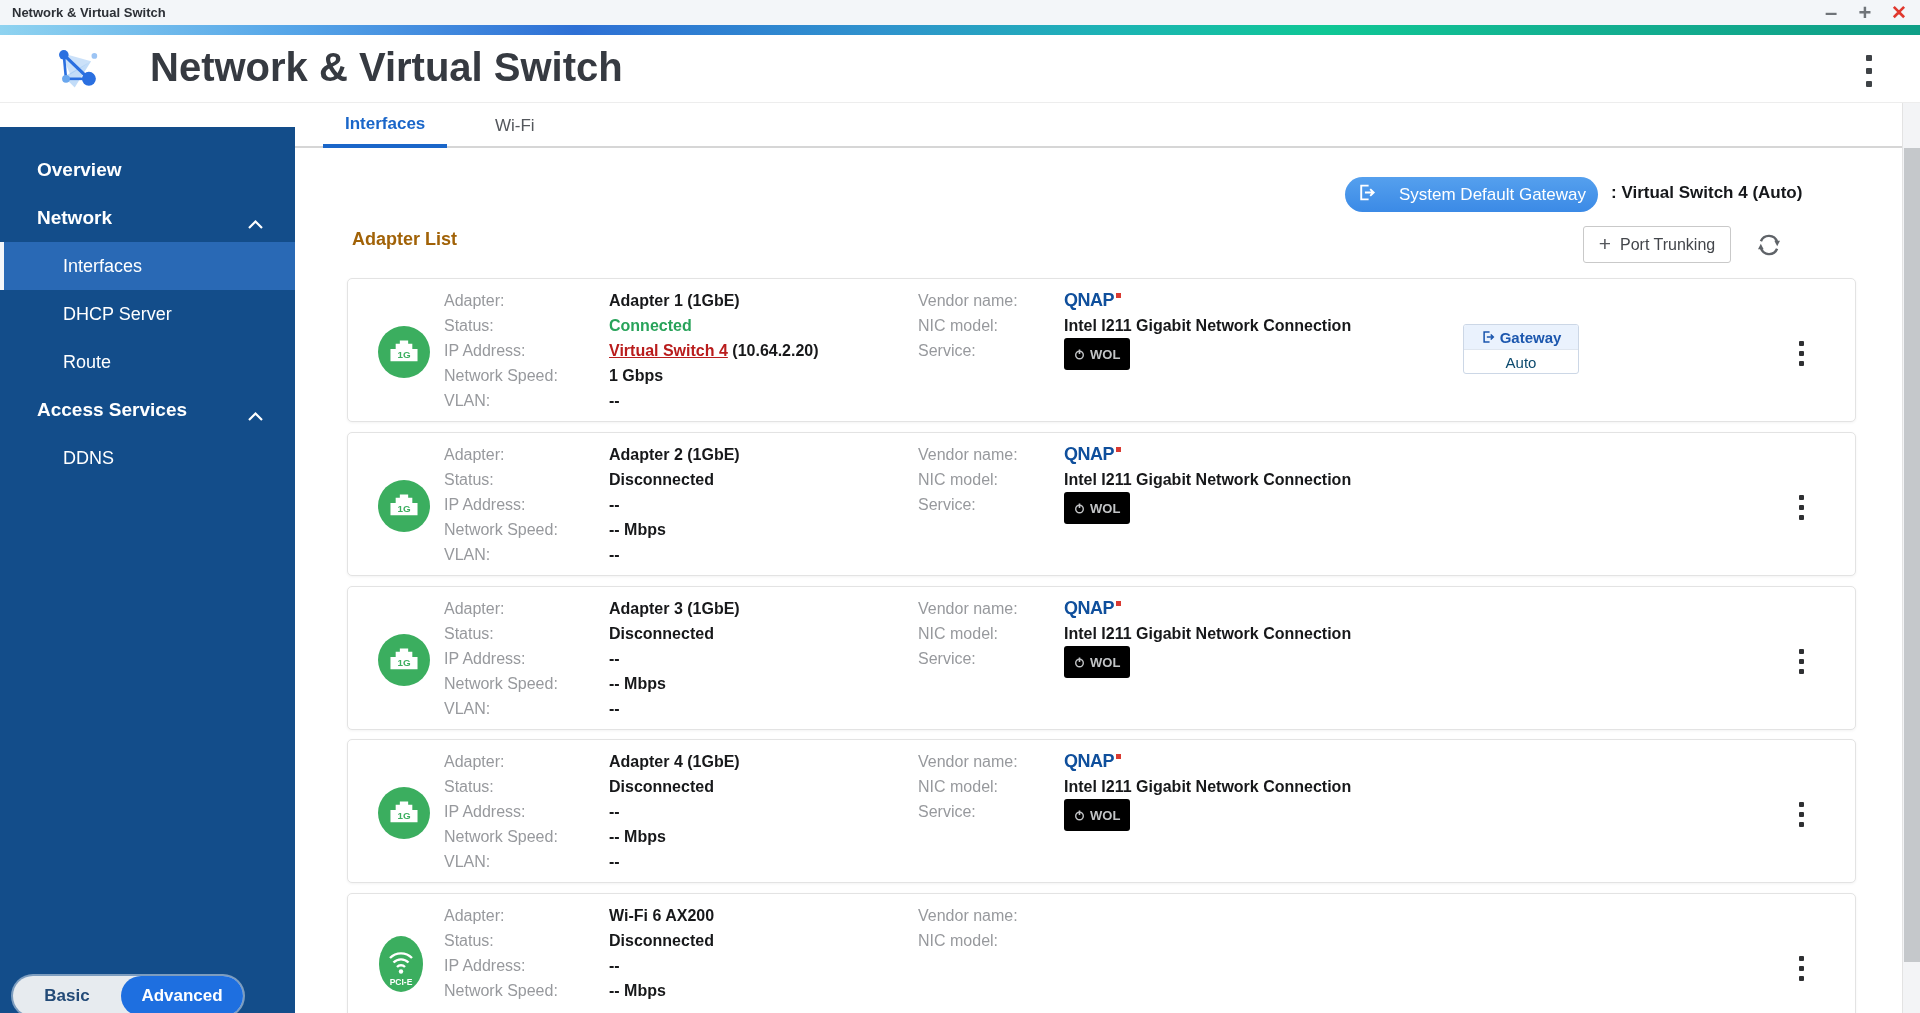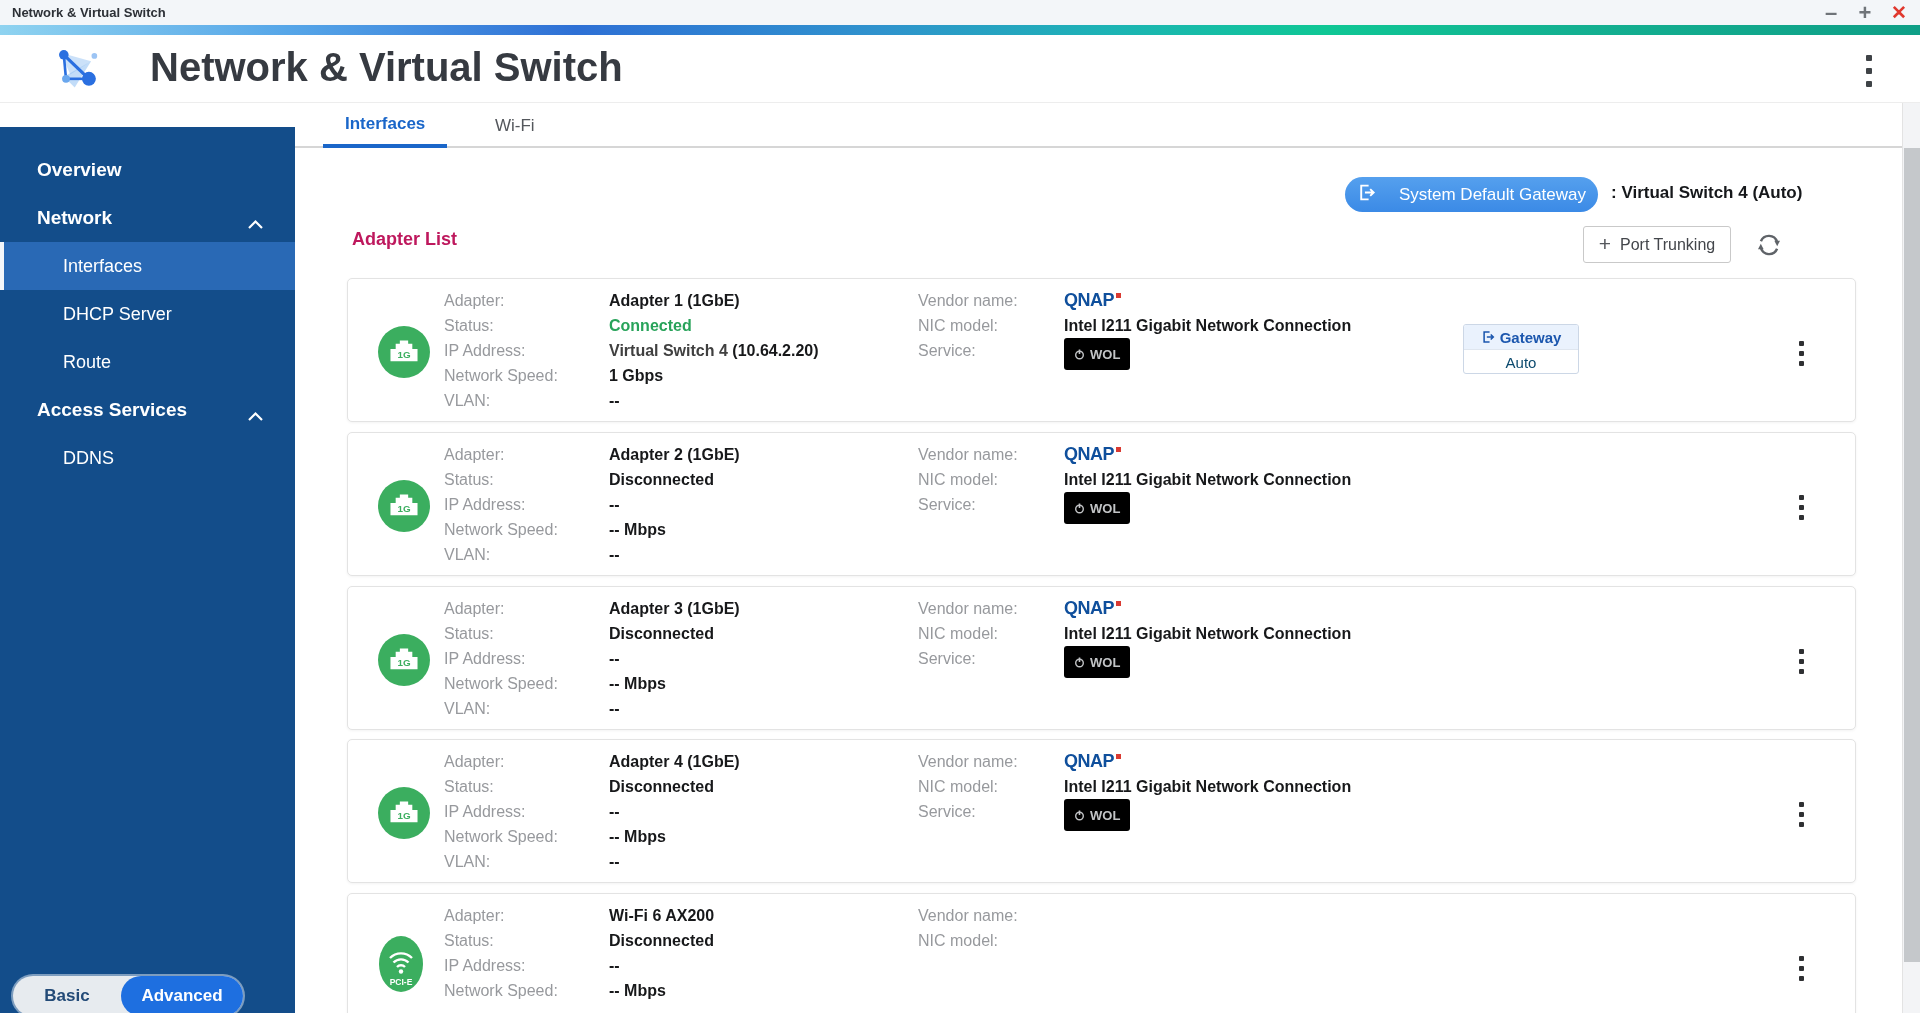--- a/index.html
+++ b/index.html
@@ -42,38 +42,38 @@
   .content { position:absolute; left:295px; top:103px; width:1607px; height:910px; background:#fff; overflow:hidden; }
 
   .tabbar { position:absolute; left:0; top:0; width:1607px; height:45px; border-bottom:2px solid #d6d6d6; }
   .tab { position:absolute; top:0; height:45px; display:flex; align-items:center; padding:0 22px; font-size:17px; cursor:pointer; }
   .tab.active { left:28px; color:#1a66c9; font-weight:700; border-bottom:4px solid #1a66c9; }
   .tab.inactive { left:178px; color:#54575c; font-weight:400; }
 
   .gw-pill { position:absolute; left:1050px; top:74px; width:253px; height:35px; background:linear-gradient(180deg,#55a0ee,#3b8ae6); border-radius:18px; display:flex; align-items:center; justify-content:center; gap:23px; color:#fff; font-size:17px; cursor:pointer; }
   .gw-value { position:absolute; left:1316px; top:80px; font-size:17px; font-weight:700; color:#16181b; }
 
-  .section-title { position:absolute; left:57px; top:126px; font-size:18px; font-weight:700; color:#be185d; }
+  .section-title { position:absolute; left:57px; top:126px; font-size:18px; font-weight:700; color:#a16207; }
   .pt-btn { position:absolute; left:1288px; top:123px; width:148px; height:37px; background:#fff; border:1px solid #c9c9c9; border-radius:3px; display:flex; align-items:center; justify-content:center; gap:9px; cursor:pointer; }
   .pt-plus { font-size:21px; font-weight:400; color:#55585d; line-height:1; margin-top:-2px; }
   .pt-label { font-size:16px; color:#43464b; }
   .refresh-btn { position:absolute; left:1460px; top:128px; width:28px; height:28px; cursor:pointer; }
 
   
   .card { position:absolute; left:52px; width:1509px; height:144px; background:#fff; border:1px solid #e3e3e3; border-radius:5px; box-shadow:0 1px 3px rgba(0,0,0,.05); }
   .cicon { position:absolute; left:30px; top:47px; }
   .cicon.wifi { top:41px; }
   .col { position:absolute; top:9px; }
   .col > div { height:25px; line-height:25px; font-size:16px; white-space:nowrap; }
   .labels  { left:96px;  width:162px; color:#97999d; }
   .values  { left:261px; width:286px; color:#17181a; font-weight:700; }
   .vlabels { left:570px; width:163px; color:#97999d; }
   .vvalues { left:716px; width:400px; color:#17181a; font-weight:700; }
   .green { color:#28a35a; }
-  .link { color:#404040; cursor:pointer;text-align:right; }
+  .link { color:#b91c1c; text-decoration:underline; cursor:pointer;text-align:right; }
   .qnap-row { display:flex; align-items:center; }
   .qnap { font-size:18px; font-weight:800; color:#0f4f9c; letter-spacing:-0.5px; }
   .qnap-mark { width:5px; height:5px; background:#d93a32; margin:-10px 0 0 2px; }
   .wol { display:inline-flex; align-items:center; gap:5px; height:32px; padding:0 10px; background:#000000; border-radius:3px; color:#c2c4c6; font-size:13px; font-weight:700; }
   .gwbox { position:absolute; left:1115px; top:45px; width:116px; height:50px; border:1px solid #ccd7e6; border-radius:3px; overflow:hidden; background:#fff; }
   .gwtop { height:25px; background:#eaf2fd; border-bottom:1px solid #dfe6ef; display:flex; align-items:center; justify-content:center; gap:5px; font-size:15px; font-weight:700; color:#1c57ae; cursor:pointer; }
   .gwbot { height:24px; display:flex; align-items:center; justify-content:center; font-size:15px; color:#0c4a6e; cursor:pointer; }
   .kebab { position:absolute; left:1447px; top:58px; display:flex; flex-direction:column; gap:5px; padding:4px; cursor:pointer; }
   .kebab i { width:5px; height:5px; background:#2f3033; border-radius:1px; display:block; }
 

